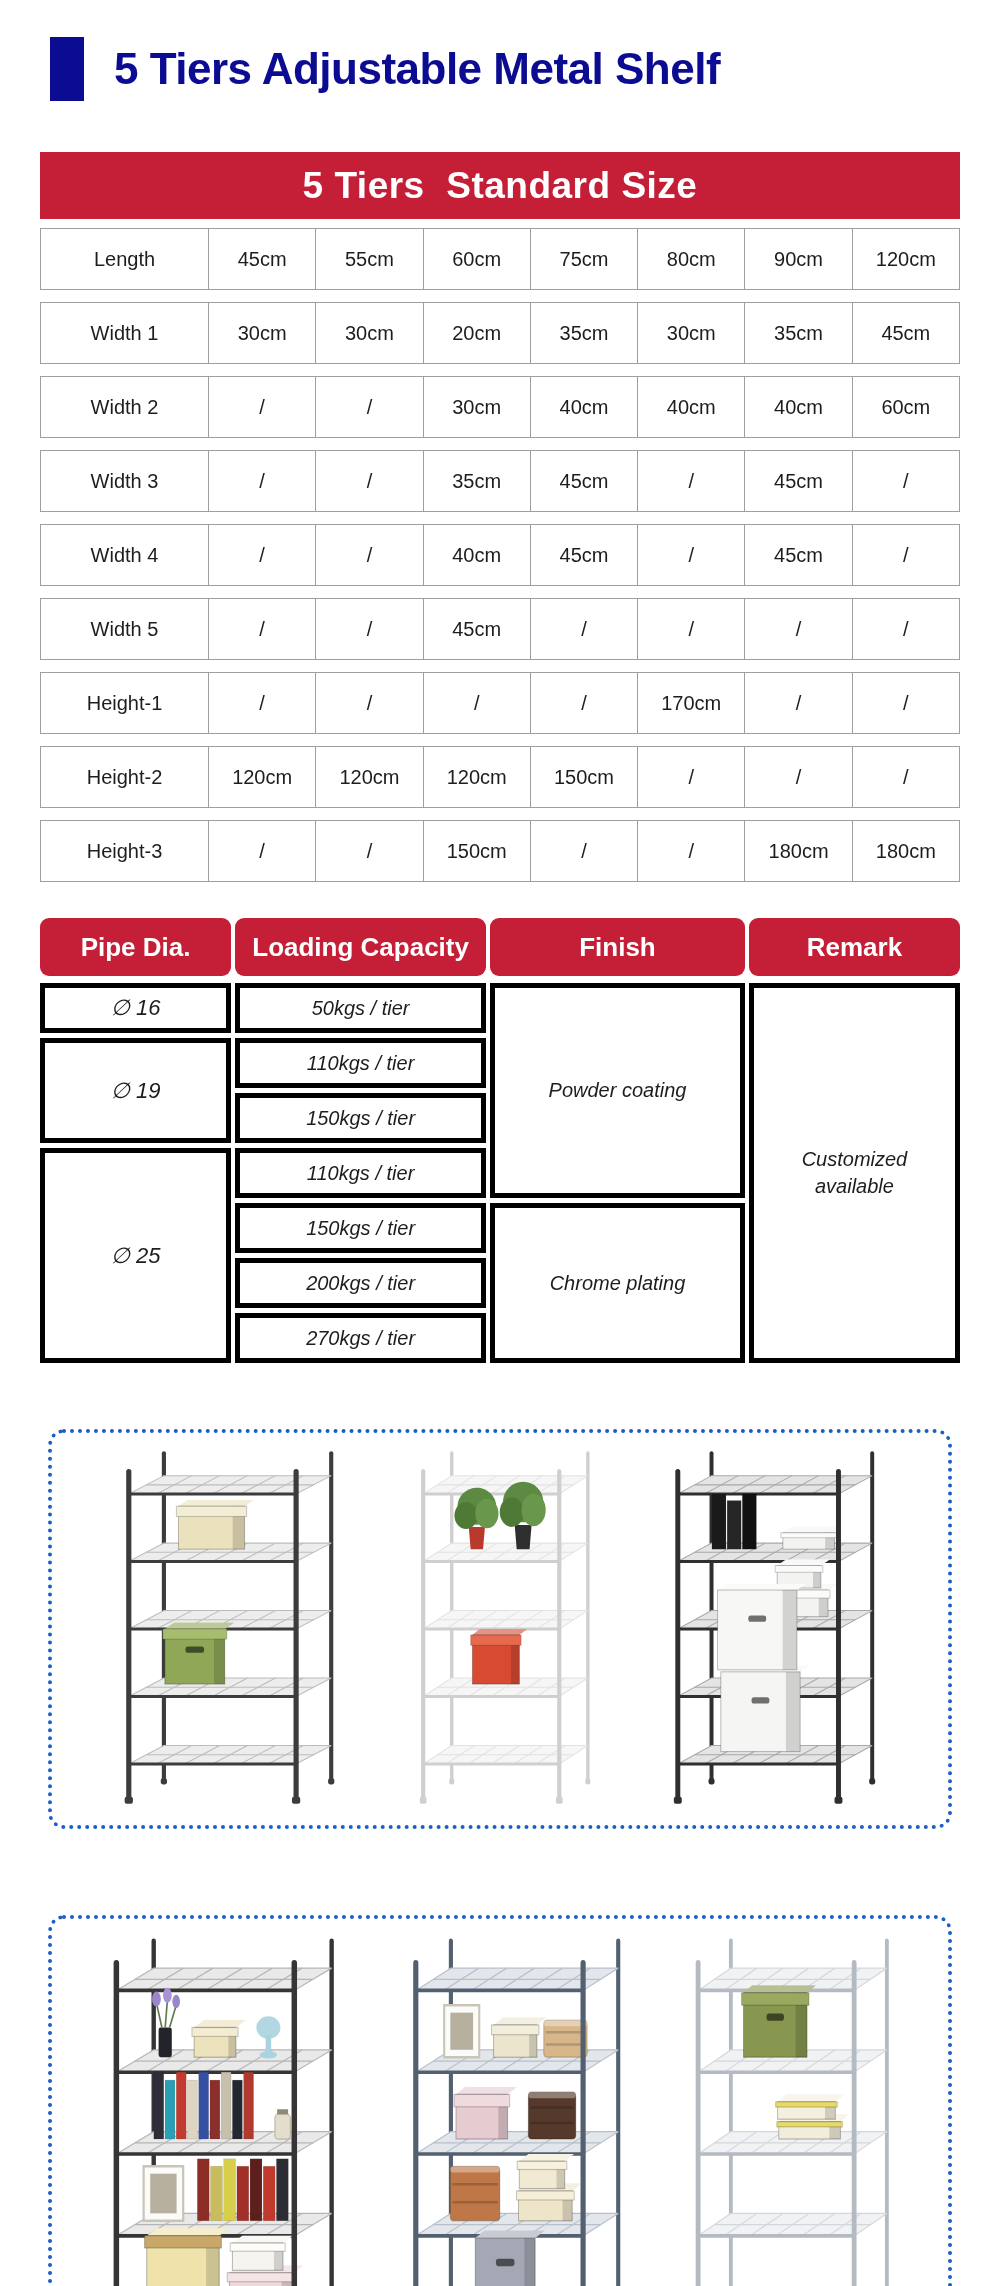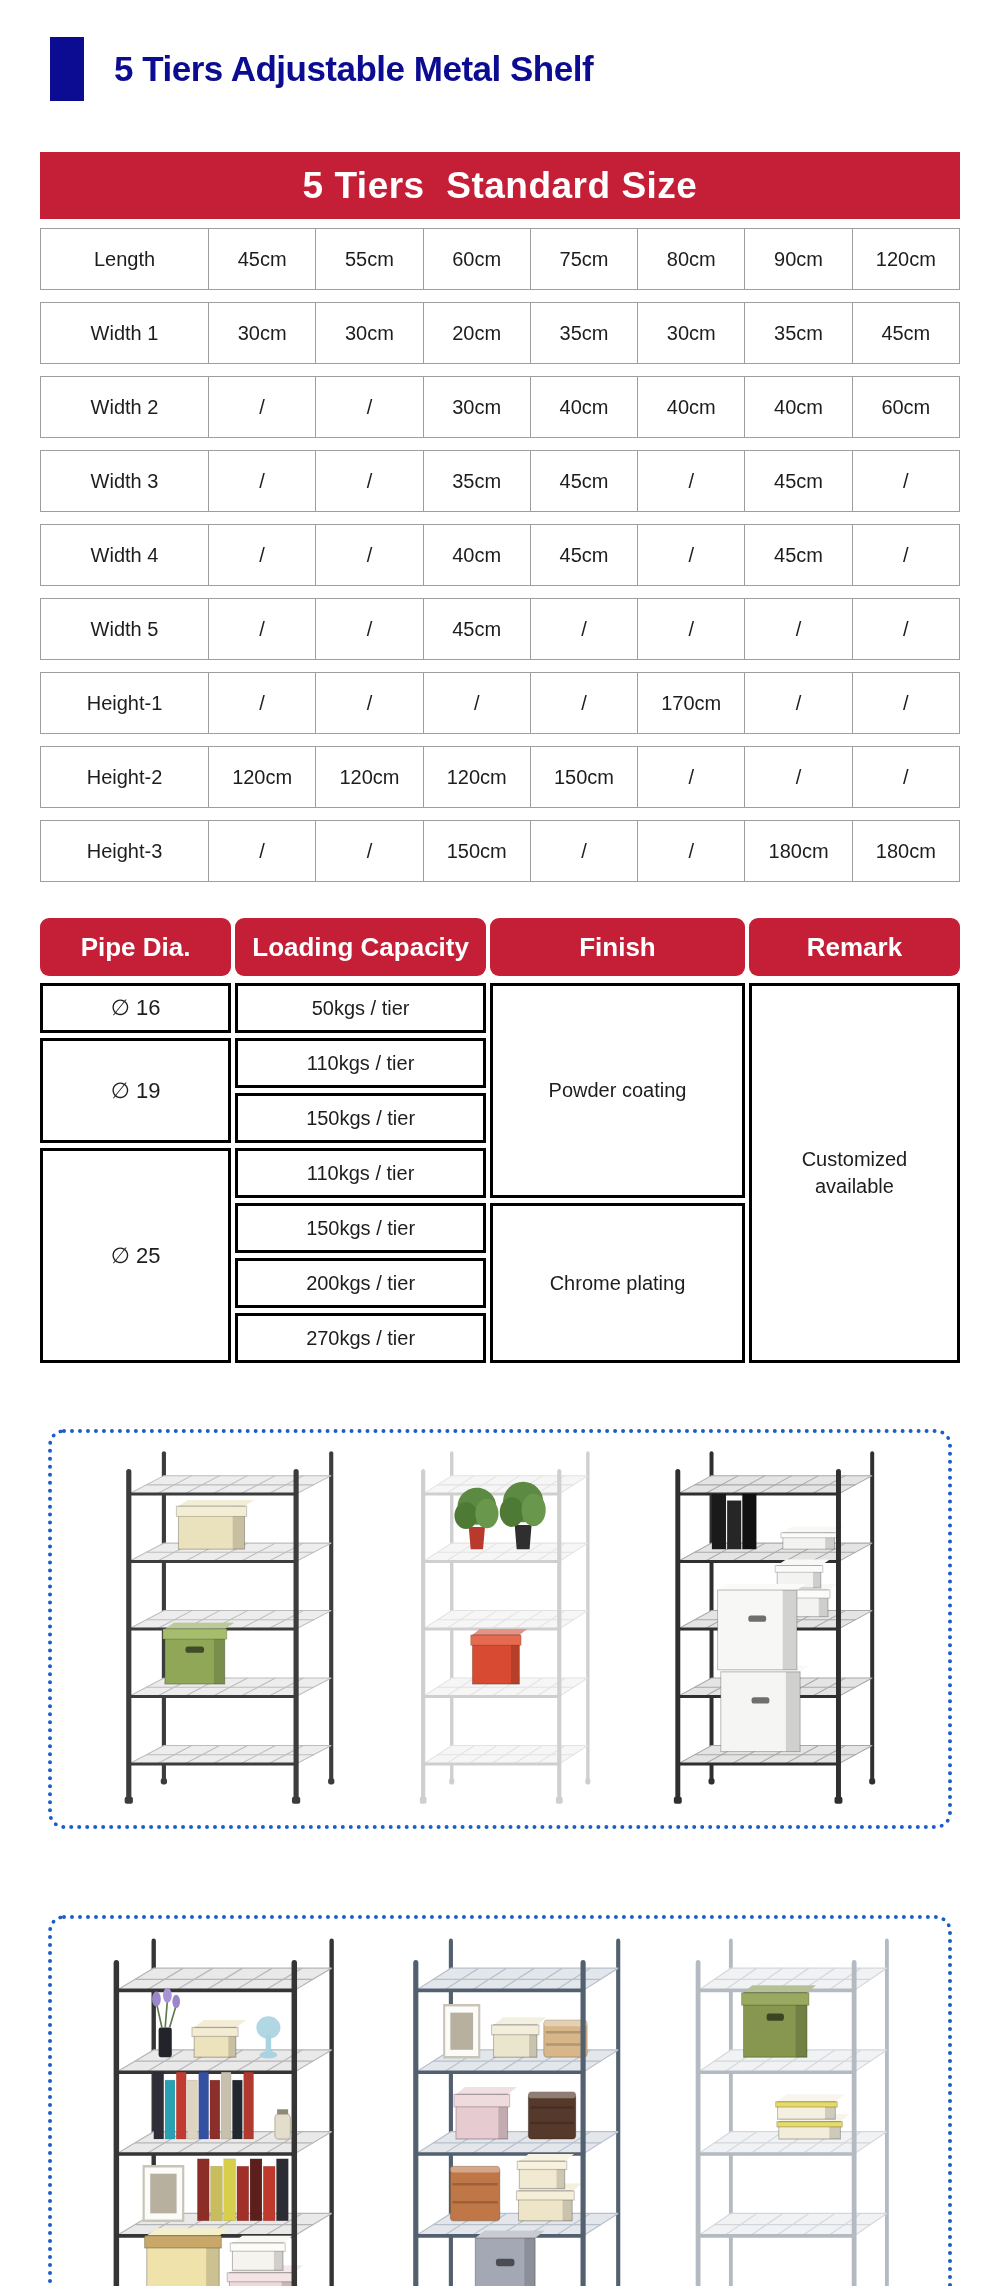--- a/index.html
+++ b/index.html
@@ -3,21 +3,21 @@
 <meta charset="utf-8">
 <style>
   * { margin:0; padding:0; box-sizing:border-box; }
   html,body { background:#fff; }
   body {
     width:1000px; height:2286px; overflow:hidden;
     font-family:"Liberation Sans", sans-serif; color:#1d1d1d;
   }
   .title-row { display:flex; align-items:center; gap:30px; margin:36px 0 0 50px; height:66px; }
   .title-block { width:34px; height:64px; background:var(--navy,#0c0c92); }
-  .page-title { font-size:35px; font-weight:bold; color:var(--navy,#0c0c92); white-space:pre; letter-spacing:-0.5px; }
+  .page-title { font-size:44px; font-weight:bold; color:var(--navy,#0c0c92); white-space:pre; letter-spacing:-0.5px; }
 
   .size-table { width:920px; margin:50px auto 0; }
   .banner {
     height:67px; background:var(--red,#c41f36); color:#fff;
     font-size:37px; font-weight:bold; letter-spacing:0.5px;
     display:flex; align-items:center; justify-content:center; white-space:pre;
   }
   #size-rows { margin-top:9px; }
   .size-row { display:flex; height:62px; border:1px solid #9e9e9e; margin-bottom:12px; background:#fff; }
   .size-row:last-child { margin-bottom:0; }
@@ -30,22 +30,22 @@
   .spec-table { width:920px; margin:36px auto 0; }
   .spec-grid { display:grid; grid-template-columns:192fr 252fr 256fr 212fr; column-gap:4px; }
   #spec-header { margin-bottom:7px; }
   .spec-hcell {
     height:58px; background:var(--red,#c41f36); color:#fff;
     font-weight:bold; font-size:26px;
     display:flex; align-items:center; justify-content:center;border-radius:9px;
   }
   #spec-body { grid-auto-rows:50px; row-gap:5px; }
   .spec-cell {
-    border:3px solid #000000; background:#fff; text-align:center;
-    display:flex; align-items:center; justify-content:center; font-size:20px;
+    border:5px solid #000000; background:#fff; text-align:center;
+    display:flex; align-items:center; justify-content:center; font-size:20px;font-style:italic;
   }
   .spec-cell.pipe { font-size:22px; }
   .spec-cell.remark span { display:inline-block; max-width:125px; line-height:1.35; }
 
   .gallery { width:904px; margin:0 auto; }
   .photo-box {
     border:4px dotted var(--dotblue,#1a5ec7); border-radius:16px;
     margin-top:66px; padding:12px 6px;
     display:flex; justify-content:space-evenly; align-items:center;
   }

